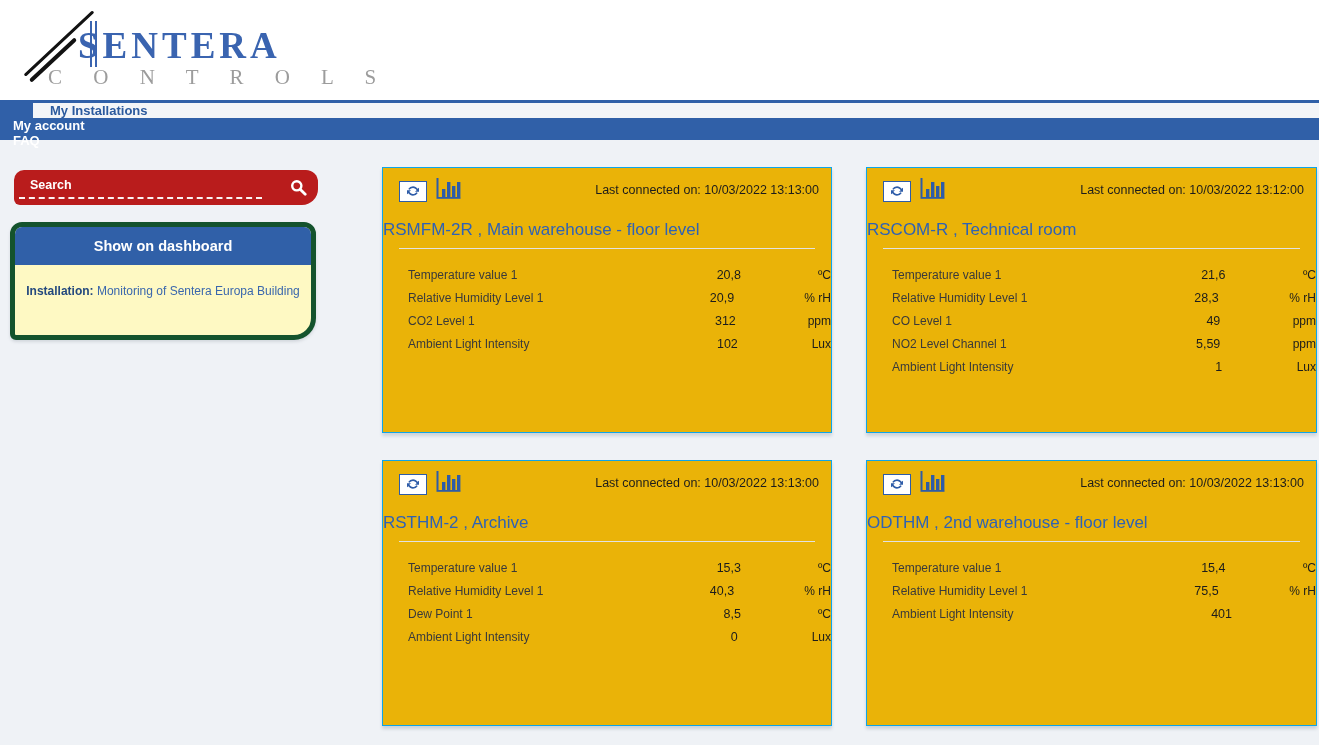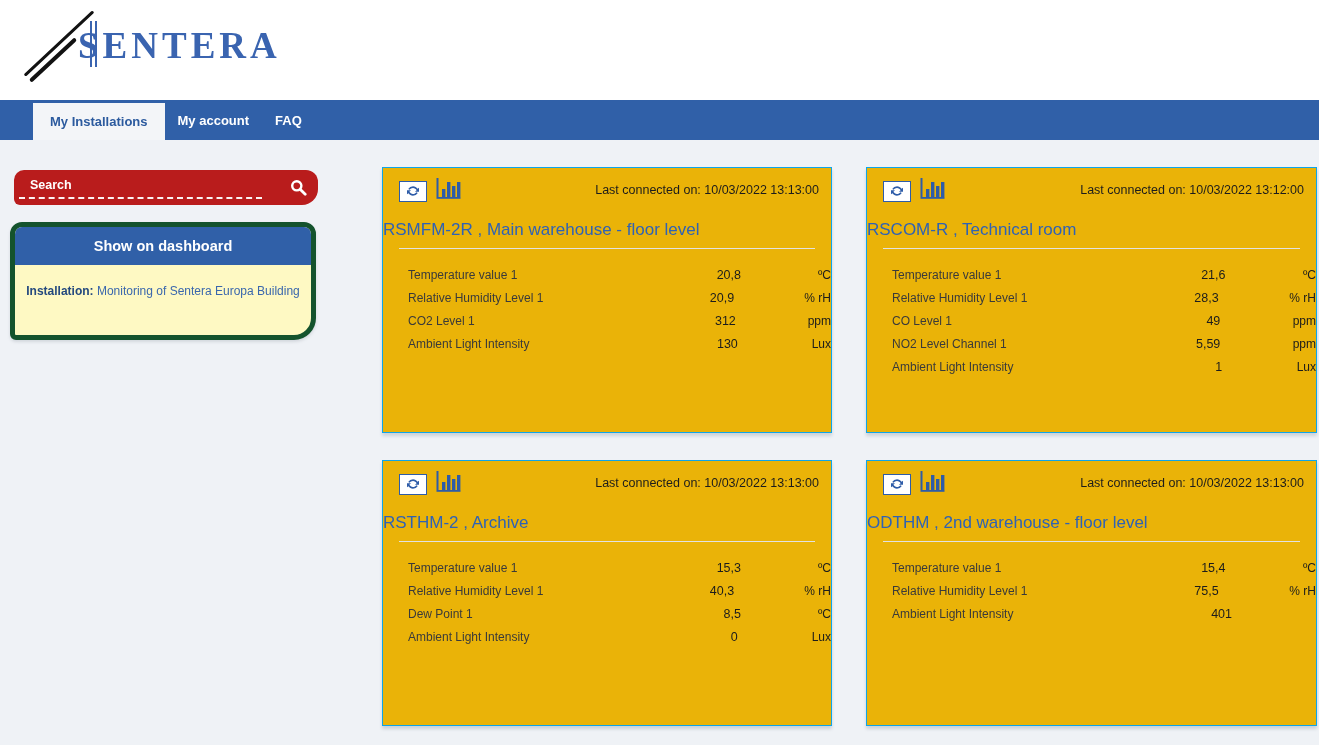--- a/index.html
+++ b/index.html
@@ -32,21 +32,21 @@
     font-family:"Liberation Serif", serif;
     font-size:21px; letter-spacing:13px; color:#9c9c9c; white-space:nowrap;
   }
   .s-bar { position:absolute; width:1.5px; background:#3a64b0; top:15px; height:46px; }
   .s-bar.b1 { left:70px; }
   .s-bar.b2 { left:75px; }
 
   
   .navbar {
     position:absolute; top:100px; left:0; width:1319px; height:40px;
-    background:#3060a8; display:flex; align-items:stretch;
+    background:#3060a8; display:flex; align-items:stretch;flex-direction:column;
   }
   .tab {
     color:#ffffff; font-weight:bold; font-size:13px;
     display:flex; align-items:center; padding:0 13px; cursor:pointer; white-space:nowrap;
   }
   .tab.active {
     background:#f3f5f8; color:#2b5a9e;
     margin-left:33px; margin-top:3px; padding:0 17px;
   }
   .tab:not(.active):first-of-type { margin-left:33px; }
@@ -105,20 +105,21 @@
 </head>
 <body>
 
 <div class="header">
   <div class="logo">
     <div class="logo-line-long"></div>
     <div class="logo-line-short"></div>
     <div class="logo-word">SENTERA</div>
     <div class="s-bar b1"></div>
     <div class="s-bar b2"></div>
+    <div class="logo-sub">C O N T R O L S</div>
   </div>
 </div>
 
 <div class="navbar">
   <div class="tab active">My Installations</div>
 
   <div class="tab">My account</div>
 
   <div class="tab">FAQ</div>
 </div>
@@ -185,21 +186,21 @@
   </div>
 
   <div class="srow">
     <div class="srow-label">CO2 Level 1</div>
     <div class="srow-value">312</div>
     <div class="srow-unit">ppm</div>
   </div>
 
   <div class="srow">
     <div class="srow-label">Ambient Light Intensity</div>
-    <div class="srow-value">130</div>
+    <div class="srow-value">102</div>
     <div class="srow-unit">Lux</div>
   </div>
 </div>
   </div>
 
   <div class="card">
     <div class="card-top">
       <div class="refresh-btn">
         <span>
           <svg width="14" height="12" viewBox="0 0 14 12">

